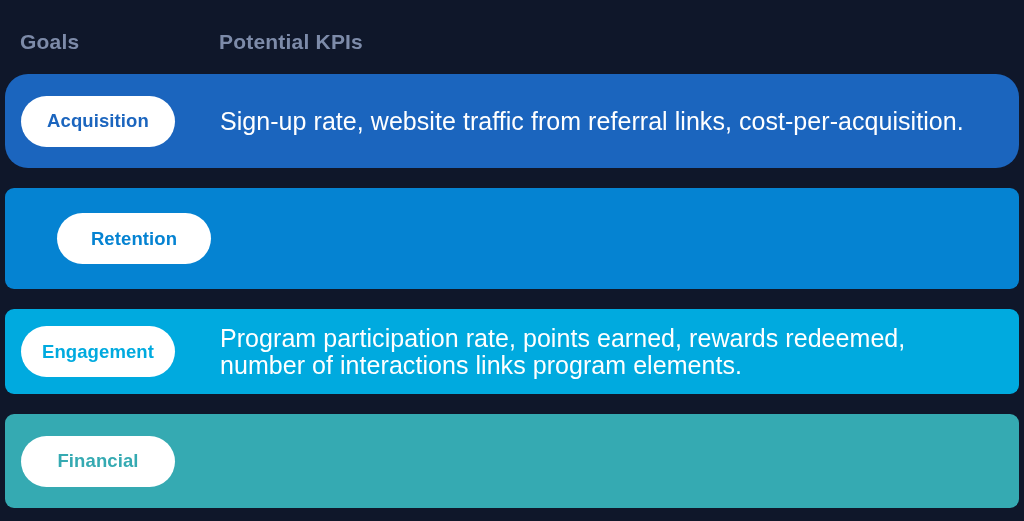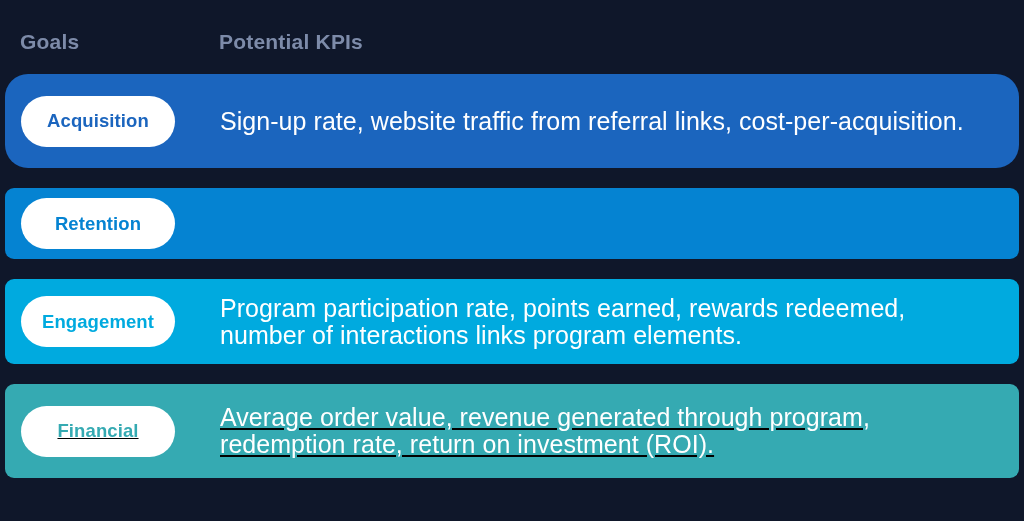--- a/index.html
+++ b/index.html
@@ -53,24 +53,24 @@
 
   .row {
     position: relative;
     margin: 0 5px 20px 5px;
     border-radius: 9px;
     display: flex;
     align-items: center;
     box-sizing: border-box;
     overflow: hidden;
   }
-  .row:last-child { margin-bottom: 4px; text-decoration: underline; }
+  .row:last-child { margin-bottom: 4px; }
 
   .row-1 { height: 94px; border-radius: 23px; }
-  .row-2 { height: 71px; }
+  .row-2 { height: 101px; padding-left: 36px; }
   .row-3 { height: 85px; }
   .row-4 { height: 94px; }
 
   .pill {
     flex: 0 0 auto;
     width: 154px;
     height: 51px;
     margin-left: 16px;
     background: #ffffff;
     border-radius: 26px;
@@ -125,17 +125,16 @@
       <div class="pill" style="background: rgb(255, 255, 255);">
         <span class="pill-label" style="color: rgb(0, 170, 223);">Engagement</span>
       </div>
       <div class="kpi-text">Program participation rate, points earned, rewards redeemed, number of interactions links program elements.</div>
     </div>
 
     <div class="row row-4" style="background: rgb(53, 170, 178);">
       <div class="pill" style="background: rgb(255, 255, 255);">
         <span class="pill-label" style="color: rgb(53, 170, 178);">Financial</span>
       </div>
-      <div class="kpi-text">Average order value, revenue generated through program, redemption rate, return on investment (ROI).</div>
     </div>
 
   </div>
 </div>
 
 </body></html>

